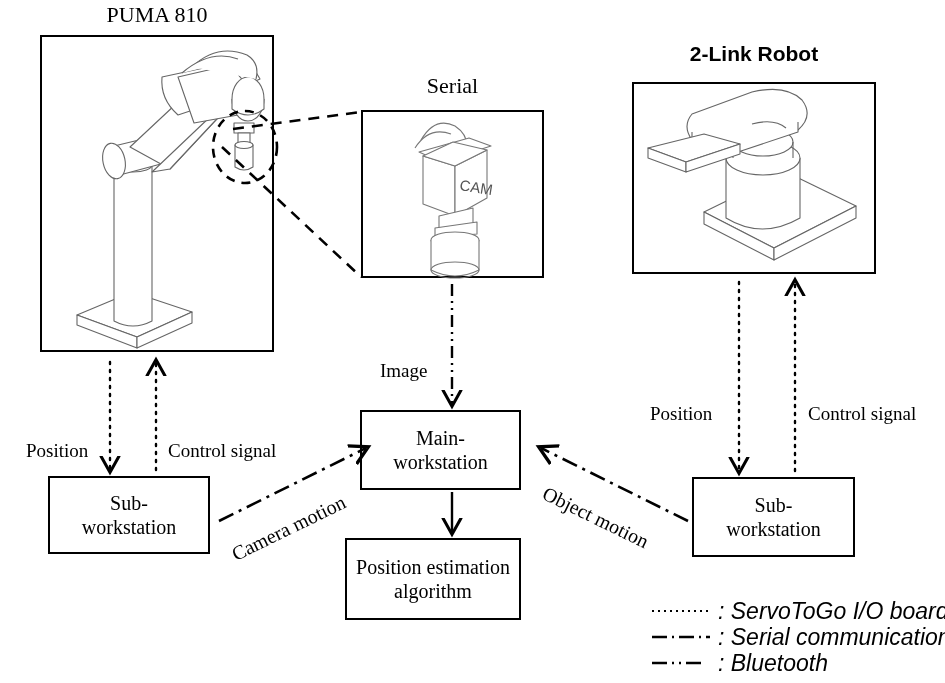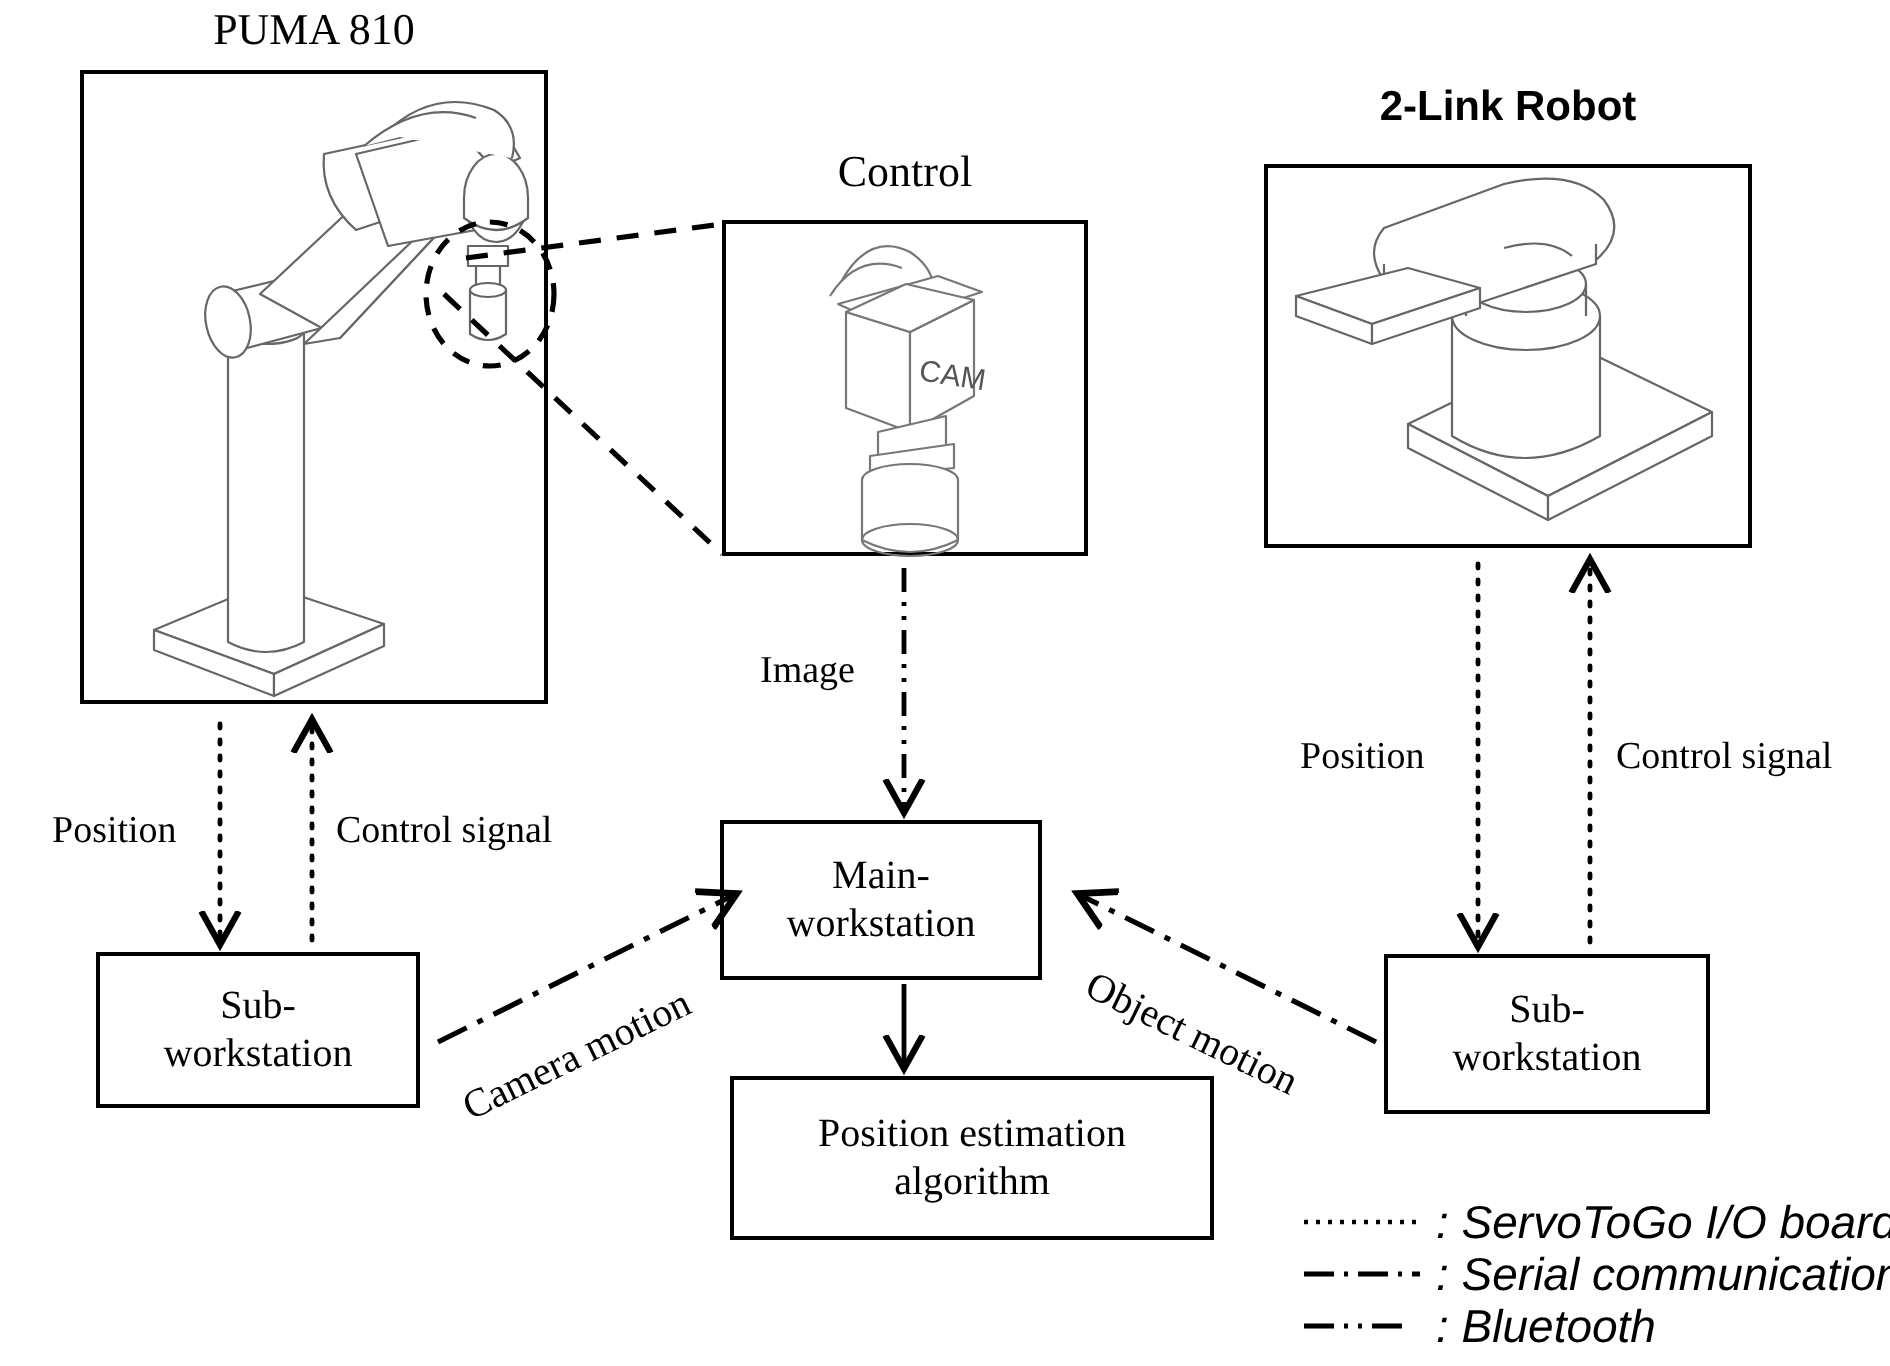--- a/index.html
+++ b/index.html
@@ -5,36 +5,36 @@
   html,body{margin:0;padding:0;background:#fff;}
   body{width:945px;height:683px;position:relative;overflow:hidden;
        font-family:"Liberation Serif",serif;color:#000;}
   .panel{position:absolute;border:2px solid #000;background:#fff;box-sizing:border-box;}
   .panel-title{position:absolute;font-family:"Liberation Serif",serif;
                font-size:22px;white-space:nowrap;text-align:center;}
   .title-sans{font-family:"Liberation Sans",sans-serif;font-size:21px;font-weight:bold;}
   .box{position:absolute;border:2px solid #000;background:#fff;box-sizing:border-box;
        display:flex;align-items:center;justify-content:center;text-align:center;
        font-size:20px;line-height:1.22;}
-  .lbl{position:absolute;font-size:19px;white-space:nowrap;}
+  .lbl{position:absolute;font-size:19px;white-space:nowrap;margin-top:35px;}
   .rot-lbl{position:absolute;font-size:20px;white-space:nowrap;transform-origin:0 0;}
   svg{overflow:visible;}
   .ill{position:absolute;left:0;top:0;}
   .legend{position:absolute;font-family:"Liberation Sans",sans-serif;font-size:23px;font-style:italic;}
   .legend-row{display:flex;align-items:center;height:26px;}
   .legend-key{width:62px;height:20px;margin-right:6px;}
   .legend-text{white-space:nowrap;}
   #arrows{position:absolute;left:0;top:0;width:945px;height:683px;pointer-events:none;}
 </style>
 </head>
 <body>
 
 <div class="panel-title" style="left:40px;top:2px;width:234px;">PUMA 810</div>
 
-<div class="panel-title" style="left:361px;top:73px;width:183px;">Control</div>
+<div class="panel-title" style="left:361px;top:73px;width:183px;">Serial</div>
 
 <div class="panel-title title-sans" style="left:632px;top:42px;width:244px;">2-Link Robot</div>
 
 <div class="panel" style="left:40px;top:35px;width:234px;height:317px;">
   <svg class="ill" width="234" height="317" viewBox="0 0 234 317">
     <g fill="#fff" stroke="#666" stroke-width="1.1" stroke-linejoin="round">
 
       <path d="M35 278 L90 255 L150 275 L95 300 Z"></path>
       <path d="M35 278 L35 288 L95 311 L95 300 Z"></path>
       <path d="M95 300 L95 311 L150 286 L150 275 Z"></path>
@@ -119,21 +119,21 @@
   </svg>
 </div>
 
 <div class="box" style="left:360px;top:410px;width:161px;height:80px;">
   <div>
     <div>Main-</div>
     <div>workstation</div>
   </div>
 </div>
 
-<div class="box" style="left:345px;top:538px;width:242px;height:82px;margin-left:20px;">
+<div class="box" style="left:345px;top:538px;width:176px;height:82px;">
   <div>
     <div>Position estimation</div>
     <div>algorithm</div>
   </div>
 </div>
 
 <div class="box" style="left:48px;top:476px;width:162px;height:78px;">
   <div>
     <div>Sub-</div>
     <div>workstation</div>

